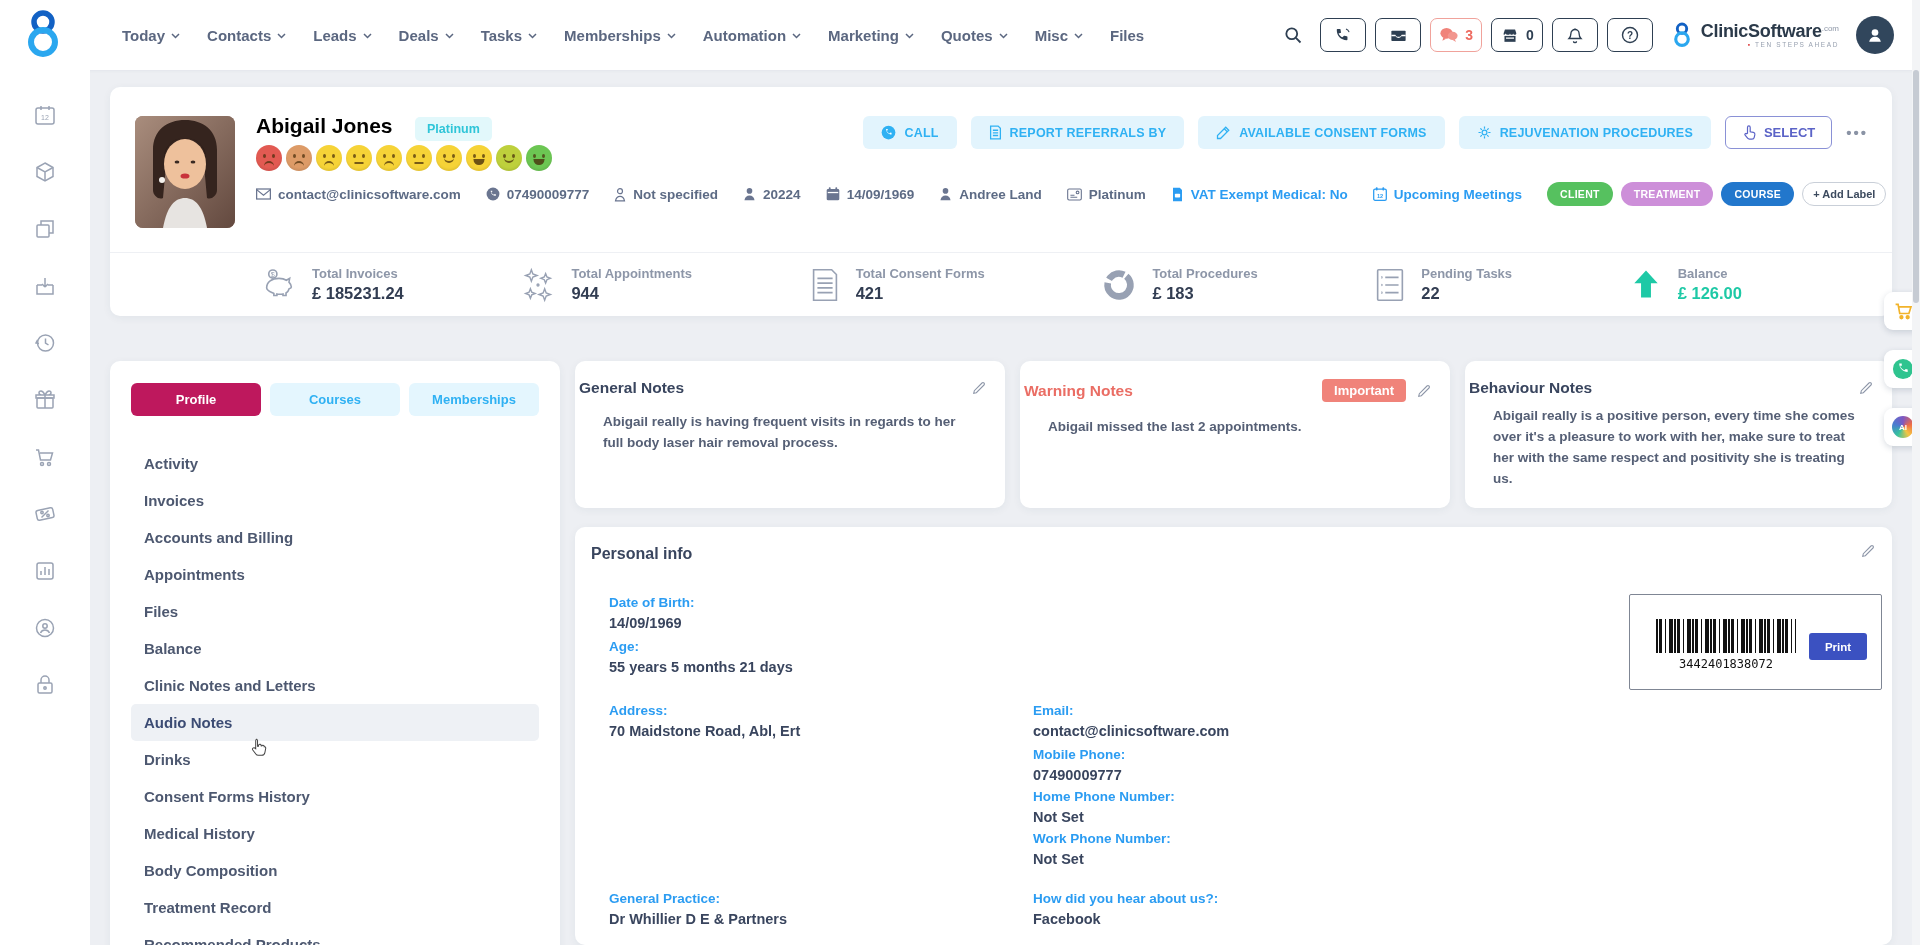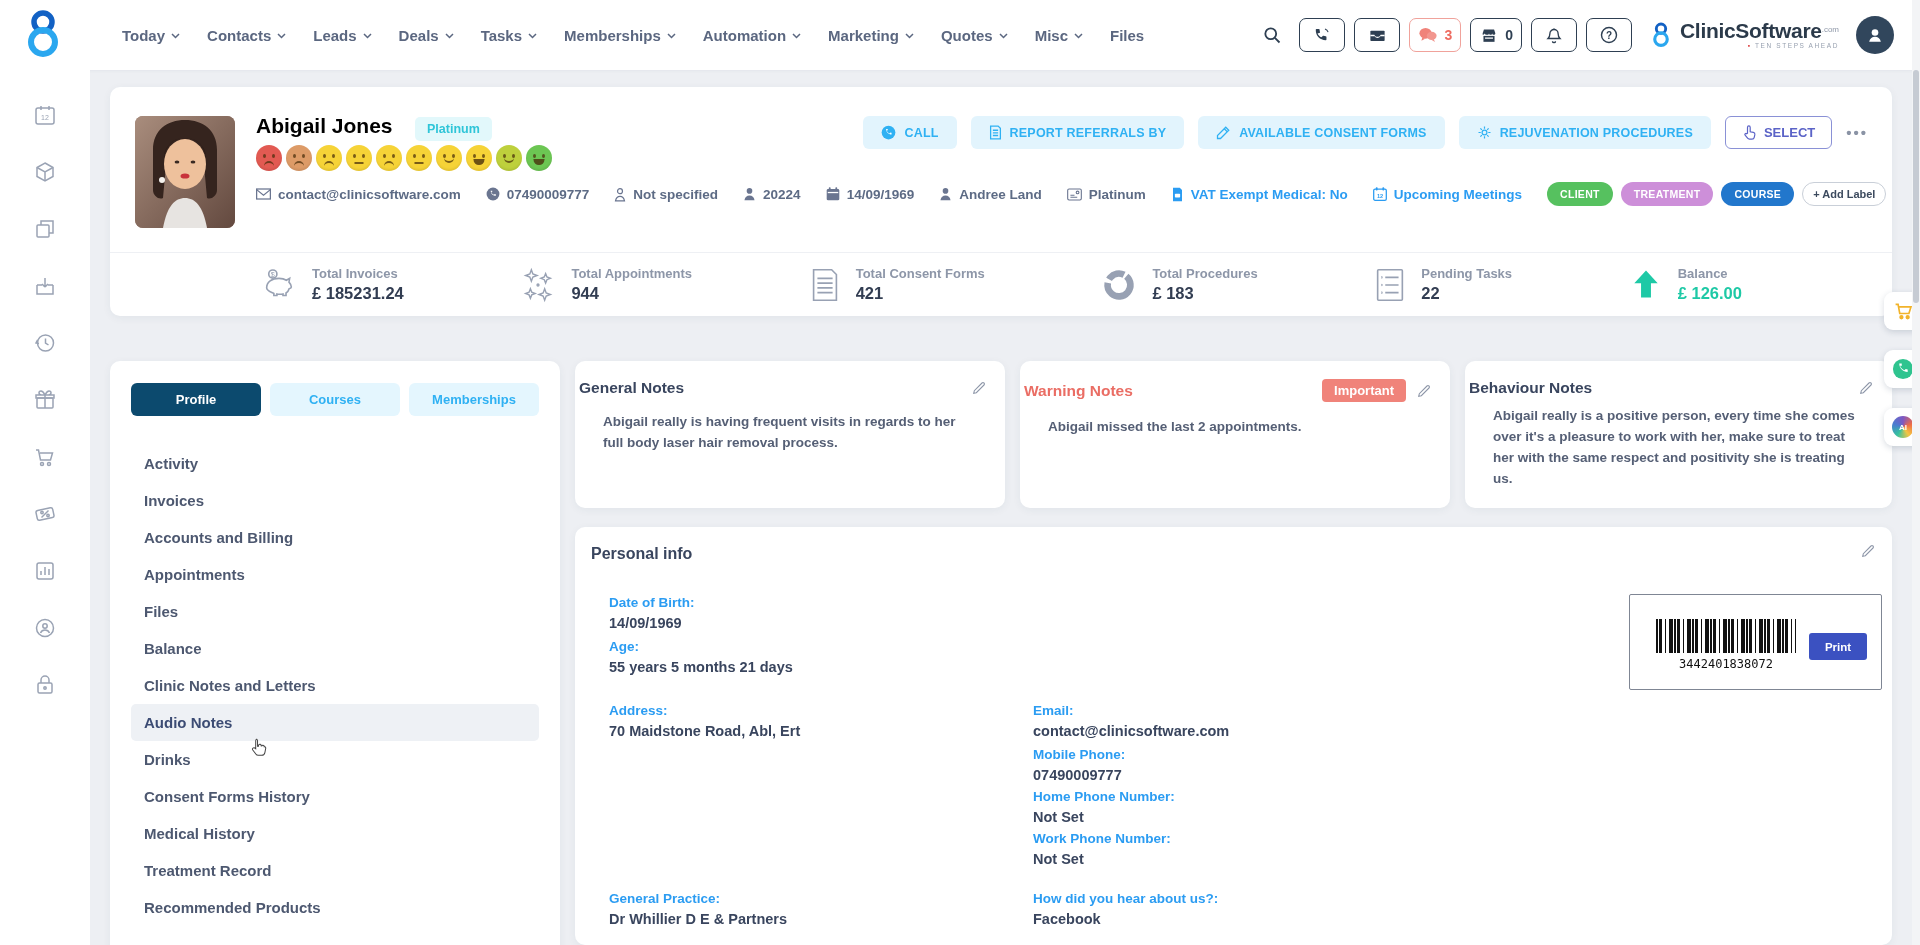--- a/index.html
+++ b/index.html
@@ -11,21 +11,21 @@
   .topnav{position:absolute;left:122px;top:0;height:70px;display:flex;align-items:center;gap:27px;}
   .nav-item{display:flex;align-items:center;gap:6px;color:#5b6780;font-size:15px;font-weight:600;cursor:pointer;white-space:nowrap;}
   .nav-item svg{margin-top:2px;}
   .tb-right{position:absolute;right:26px;top:0;height:70px;display:flex;align-items:center;gap:9px;}
   .tb-btn{height:34px;min-width:46px;border:1.6px solid #2e3f52;border-radius:7px;display:flex;align-items:center;justify-content:center;gap:6px;background:#fff;cursor:pointer;padding:0 8px;}
   .tb-btn.alert{border-color:#f0a29b;}
   .tb-count{font-size:14px;font-weight:700;color:#2e3f52;}
   .tb-count.red{color:#ee6b60;}
   .brand{display:flex;align-items:center;gap:7px;margin:0 8px;cursor:pointer;}
   .brand-text{line-height:1;}
-  .brand-name{font-size:21px;font-weight:700;color:#2b3a4a;letter-spacing:-.3px;}
+  .brand-name{font-size:18px;font-weight:700;color:#2b3a4a;letter-spacing:-.3px;}
   .brand-tld{font-size:8px;color:#8f98a8;vertical-align:super;}
   .brand-tag{font-size:6.5px;letter-spacing:1.6px;color:#98a1b0;text-align:right;margin-top:2px;}
   .brand-tag b{color:#d44;}
   .avatar-btn{width:38px;height:38px;border-radius:50%;background:#31465c;display:flex;align-items:center;justify-content:center;cursor:pointer;}
 
   
   .sidebar{position:absolute;left:0;top:0;width:90px;height:945px;background:#fff;z-index:31;}
   .logo{position:absolute;left:20px;top:8px;cursor:pointer;}
   .side-icons{position:absolute;left:0;top:103px;width:90px;display:flex;flex-direction:column;align-items:center;gap:33px;}
   .side-ic{width:24px;height:24px;color:#9aa3b4;cursor:pointer;}
@@ -56,21 +56,21 @@
   .more{color:#8a93a5;font-size:15px;font-weight:700;letter-spacing:2px;cursor:pointer;}
   .stats{position:absolute;left:0;right:0;bottom:0;height:64px;border-top:1px solid #eef0f4;display:flex;align-items:center;padding:0 150px 0 150px;justify-content:space-between;}
   .stat{display:flex;align-items:center;gap:14px;}
   .stat-label{font-size:13px;color:#8d96a8;font-weight:600;}
   .stat-value{font-size:16.5px;color:#323d52;font-weight:700;margin-top:3px;}
 
   
   .panel{left:110px;top:361px;width:450px;height:600px;}
   .tabs{position:absolute;left:21px;right:21px;top:22px;display:flex;gap:9px;}
   .tab{flex:1;height:33px;border-radius:6px;display:flex;align-items:center;justify-content:center;font-size:13px;font-weight:700;color:#2fb1f3;background:#e4f6fe;cursor:pointer;}
-  .tab.active{background:#0c4a6e;color:#fff;}
+  .tab.active{background:#be185d;color:#fff;}
   .menu{position:absolute;left:0;right:0;top:84px;}
   .menu-item{height:37px;margin:0 21px;padding-left:13px;display:flex;align-items:center;font-size:15px;color:#4d5870;font-weight:600;border-radius:5px;cursor:pointer;}
   .menu-item.active{background:#eef1f5;color:#3c4c74;}
 
   
   .note{height:147px;}
   .note-head{display:flex;align-items:center;padding:18px 18px 0 4px;gap:10px;}
   .note-title{font-size:15.5px;font-weight:700;color:#39455e;flex:1;}
   .note-title.warn{color:#ea6d64;}
   .imp-badge{background:#f0837a;color:#fff;font-size:13px;font-weight:700;padding:4px 12px;border-radius:4px;margin-left:8px;}
@@ -586,20 +586,21 @@
     <div class="menu-item">Invoices</div>
     <div class="menu-item">Accounts and Billing</div>
     <div class="menu-item">Appointments</div>
     <div class="menu-item">Files</div>
     <div class="menu-item">Balance</div>
     <div class="menu-item">Clinic Notes and Letters</div>
     <div class="menu-item active">Audio Notes</div>
     <div class="menu-item">Drinks</div>
     <div class="menu-item">Consent Forms History</div>
     <div class="menu-item">Medical History</div>
+    <div class="menu-item">Body Composition</div>
     <div class="menu-item">Treatment Record</div>
     <div class="menu-item">Recommended Products</div>
   </div>
 </div>
 
 <div class="card note" style="left:575px;top:361px;width:430px;">
   <div class="note-head">
     <div class="note-title">General Notes</div>
     <div class="pencil">
         <svg width="16" height="16" viewBox="0 0 24 24">

